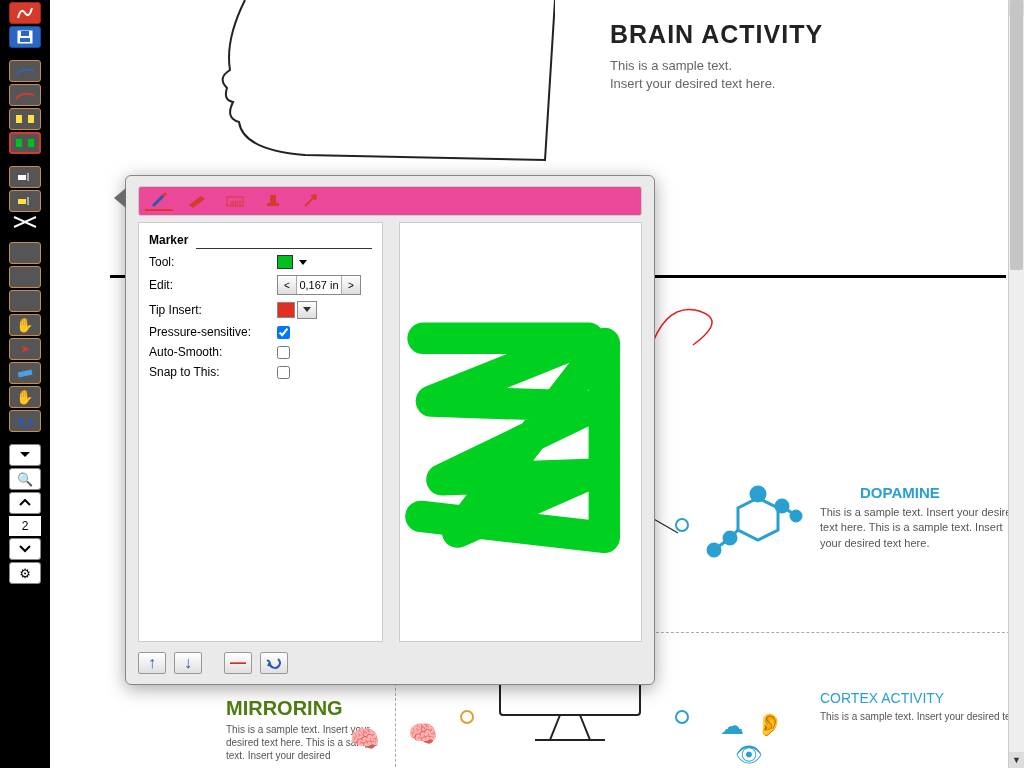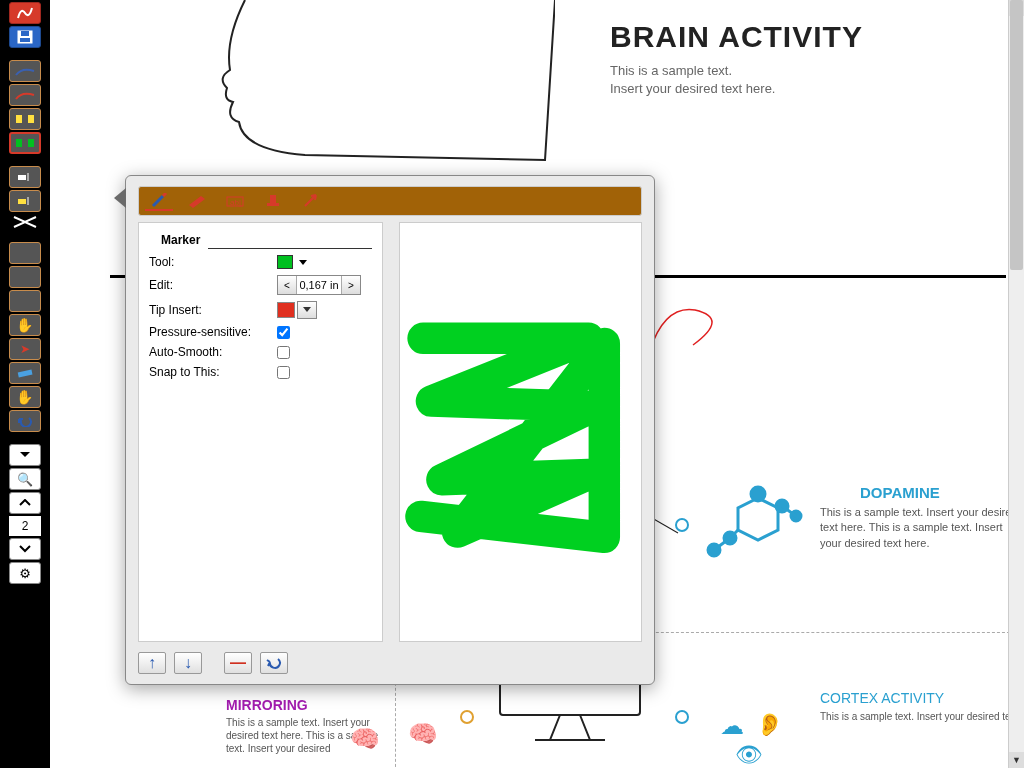--- a/index.html
+++ b/index.html
@@ -13,47 +13,47 @@
   .tool-btn.white { background: #fff; border-color: #888; }
   .tool-btn.selected { border: 2px solid #d63a2a; }
   .toolbar-sep { height: 8px; }
   .chevron-updn { width: 32px; height: 16px; color: #fff; display:flex; justify-content:center; align-items:center; }
   .page-input { width:32px; height:20px; background:#fff; text-align:center; font-size:12px; border:none; }
   .main { flex:1; position: relative; background:#fff; }
   
   .doc { position:absolute; inset:0; }
   .head-outline { position:absolute; left:155px; top:0; width:350px; height:165px; }
   .title-block { position:absolute; left:560px; top:20px; }
-  .title-block h1 { font-size:30px; font-weight:800; color:#222; letter-spacing:1px; }
+  .title-block h1 { font-size:25px; font-weight:800; color:#222; letter-spacing:1px; }
   .title-block p { font-size:13px; color:#666; margin-top:8px; line-height:1.4; }
   .hline { position:absolute; left:60px; right:18px; top:275px; border-top:3px solid #000; }
   .dopamine { position:absolute; left:770px; top:484px; width:200px; }
   .dopamine h3 { color:#2aa0d0; font-size:15px; font-weight:bold;margin-left:40px; }
   .dopamine p { font-size:11px; color:#555; line-height:1.4; margin-top:4px; }
   .mirroring { position:absolute; left:176px; top:697px; width:160px; }
-  .mirroring h3 { color:#a21caf; font-size:14px; font-weight:bold; }
+  .mirroring h3 { color:#4d7c0f; font-size:20px; font-weight:bold; }
   .mirroring p { font-size:10px; color:#555; line-height:1.3; margin-top:3px; }
   .cortex { position:absolute; left:770px; top:690px; width:200px; }
   .cortex h3 { color:#2aa0d0; font-size:14px; font-weight:normal; line-height:1.2; }
   .cortex p { font-size:10px; color:#555; line-height:1.3; margin-top:3px; }
   .dashed { position:absolute; border-top:1px dashed #aaa; }
   
   .dialog { position:absolute; left:75px; top:175px; width:530px; height:510px; background:#eaeaea; border:1px solid #888; border-radius:6px; box-shadow:0 4px 18px rgba(0,0,0,.35); display:flex; flex-direction:column; }
   .dialog-arrow { position:absolute; left:-12px; top:12px; width:0; height:0; border-top:10px solid transparent; border-bottom:10px solid transparent; border-right:12px solid #6a6a6a; }
   .dlg-title { height:26px; background:linear-gradient(#8a8a8a,#5a5a5a); border-radius:6px 6px 0 0; color:#fff; font-size:13px; font-weight:bold; display:flex; align-items:center; justify-content:center; }
   .dlg-body { flex:1; padding:10px 12px; display:flex; flex-direction:column; }
-  .dlg-tabs { display:flex; gap:10px; background:#a16207; border:1px solid #ccc; border-radius:3px; padding:4px 6px; margin-bottom:6px; }
+  .dlg-tabs { display:flex; gap:10px; background:#ec4899; border:1px solid #ccc; border-radius:3px; padding:4px 6px; margin-bottom:6px; }
   .dlg-tab { width:28px; height:20px; display:flex; align-items:center; justify-content:center; cursor:pointer; }
   .dlg-tab.active { box-shadow: inset 0 -2px 0 #d63a2a; }
   .dlg-columns { flex:1; display:flex; gap:16px; }
   .dlg-left { width:245px; background:#fff; border:1px solid #ccc; padding:10px; font-size:12px; }
   .dlg-right { flex:1; background:#fff; border:1px solid #ccc; position:relative; }
   .legend { font-weight:bold; font-size:12px; }
   .legend-line { flex:1; border-top:1px solid #333; margin-left:8px; position:relative; top:8px; }
-  .legend-row { display:flex; align-items:center; margin-bottom:8px;margin-left:12px; }
+  .legend-row { display:flex; align-items:center; margin-bottom:8px; }
   .prop-row { display:flex; align-items:center; margin:6px 0; font-size:12px; }
   .prop-row label { width:128px; }
   .swatch { width:16px; height:14px; background:#00c020; border:1px solid #333; }
   .dd-caret { width:0; height:0; border-left:4px solid transparent; border-right:4px solid transparent; border-top:5px solid #000; margin-left:6px; }
   .stepper { display:flex; height:20px; border:1px solid #888; background:#f5f5f5; }
   .stepper button { width:18px; border:none; background:linear-gradient(#fff,#ddd); cursor:pointer; font-size:10px; }
   .stepper input { width:46px; border:none; border-left:1px solid #aaa; border-right:1px solid #aaa; font-size:11px; text-align:center; }
   .tip-swatch { width:18px; height:16px; background:#e03020; border:1px solid #888; }
   .tip-dd { width:20px; height:18px; background:linear-gradient(#fff,#ddd); border:1px solid #888; margin-left:2px; display:flex; align-items:center; justify-content:center; }
   input[type=checkbox]{ width:13px; height:13px; }

